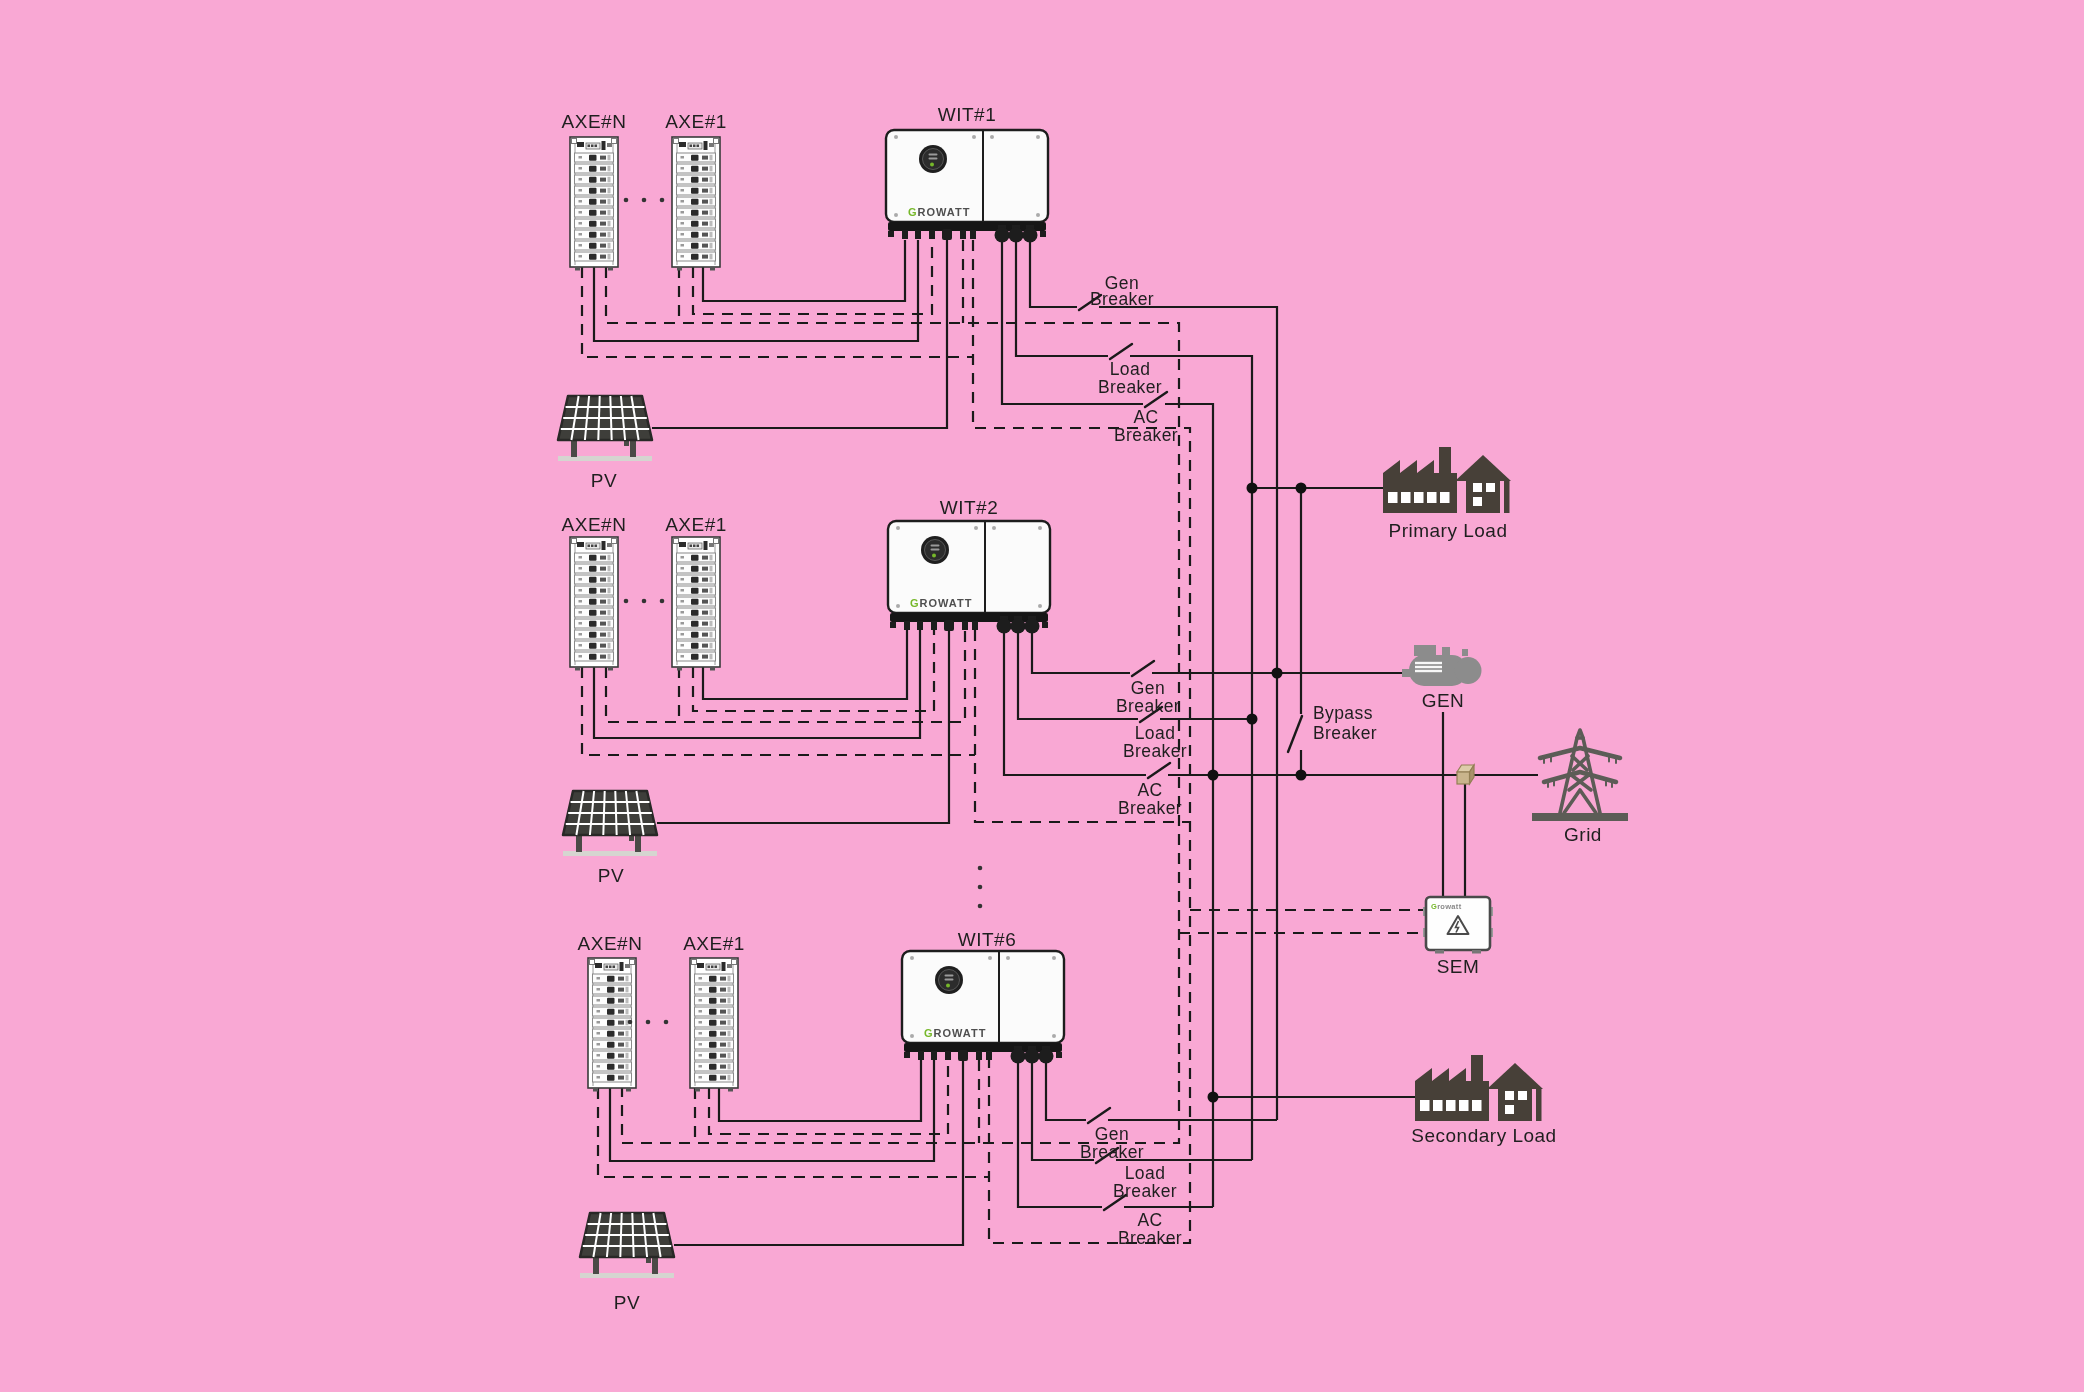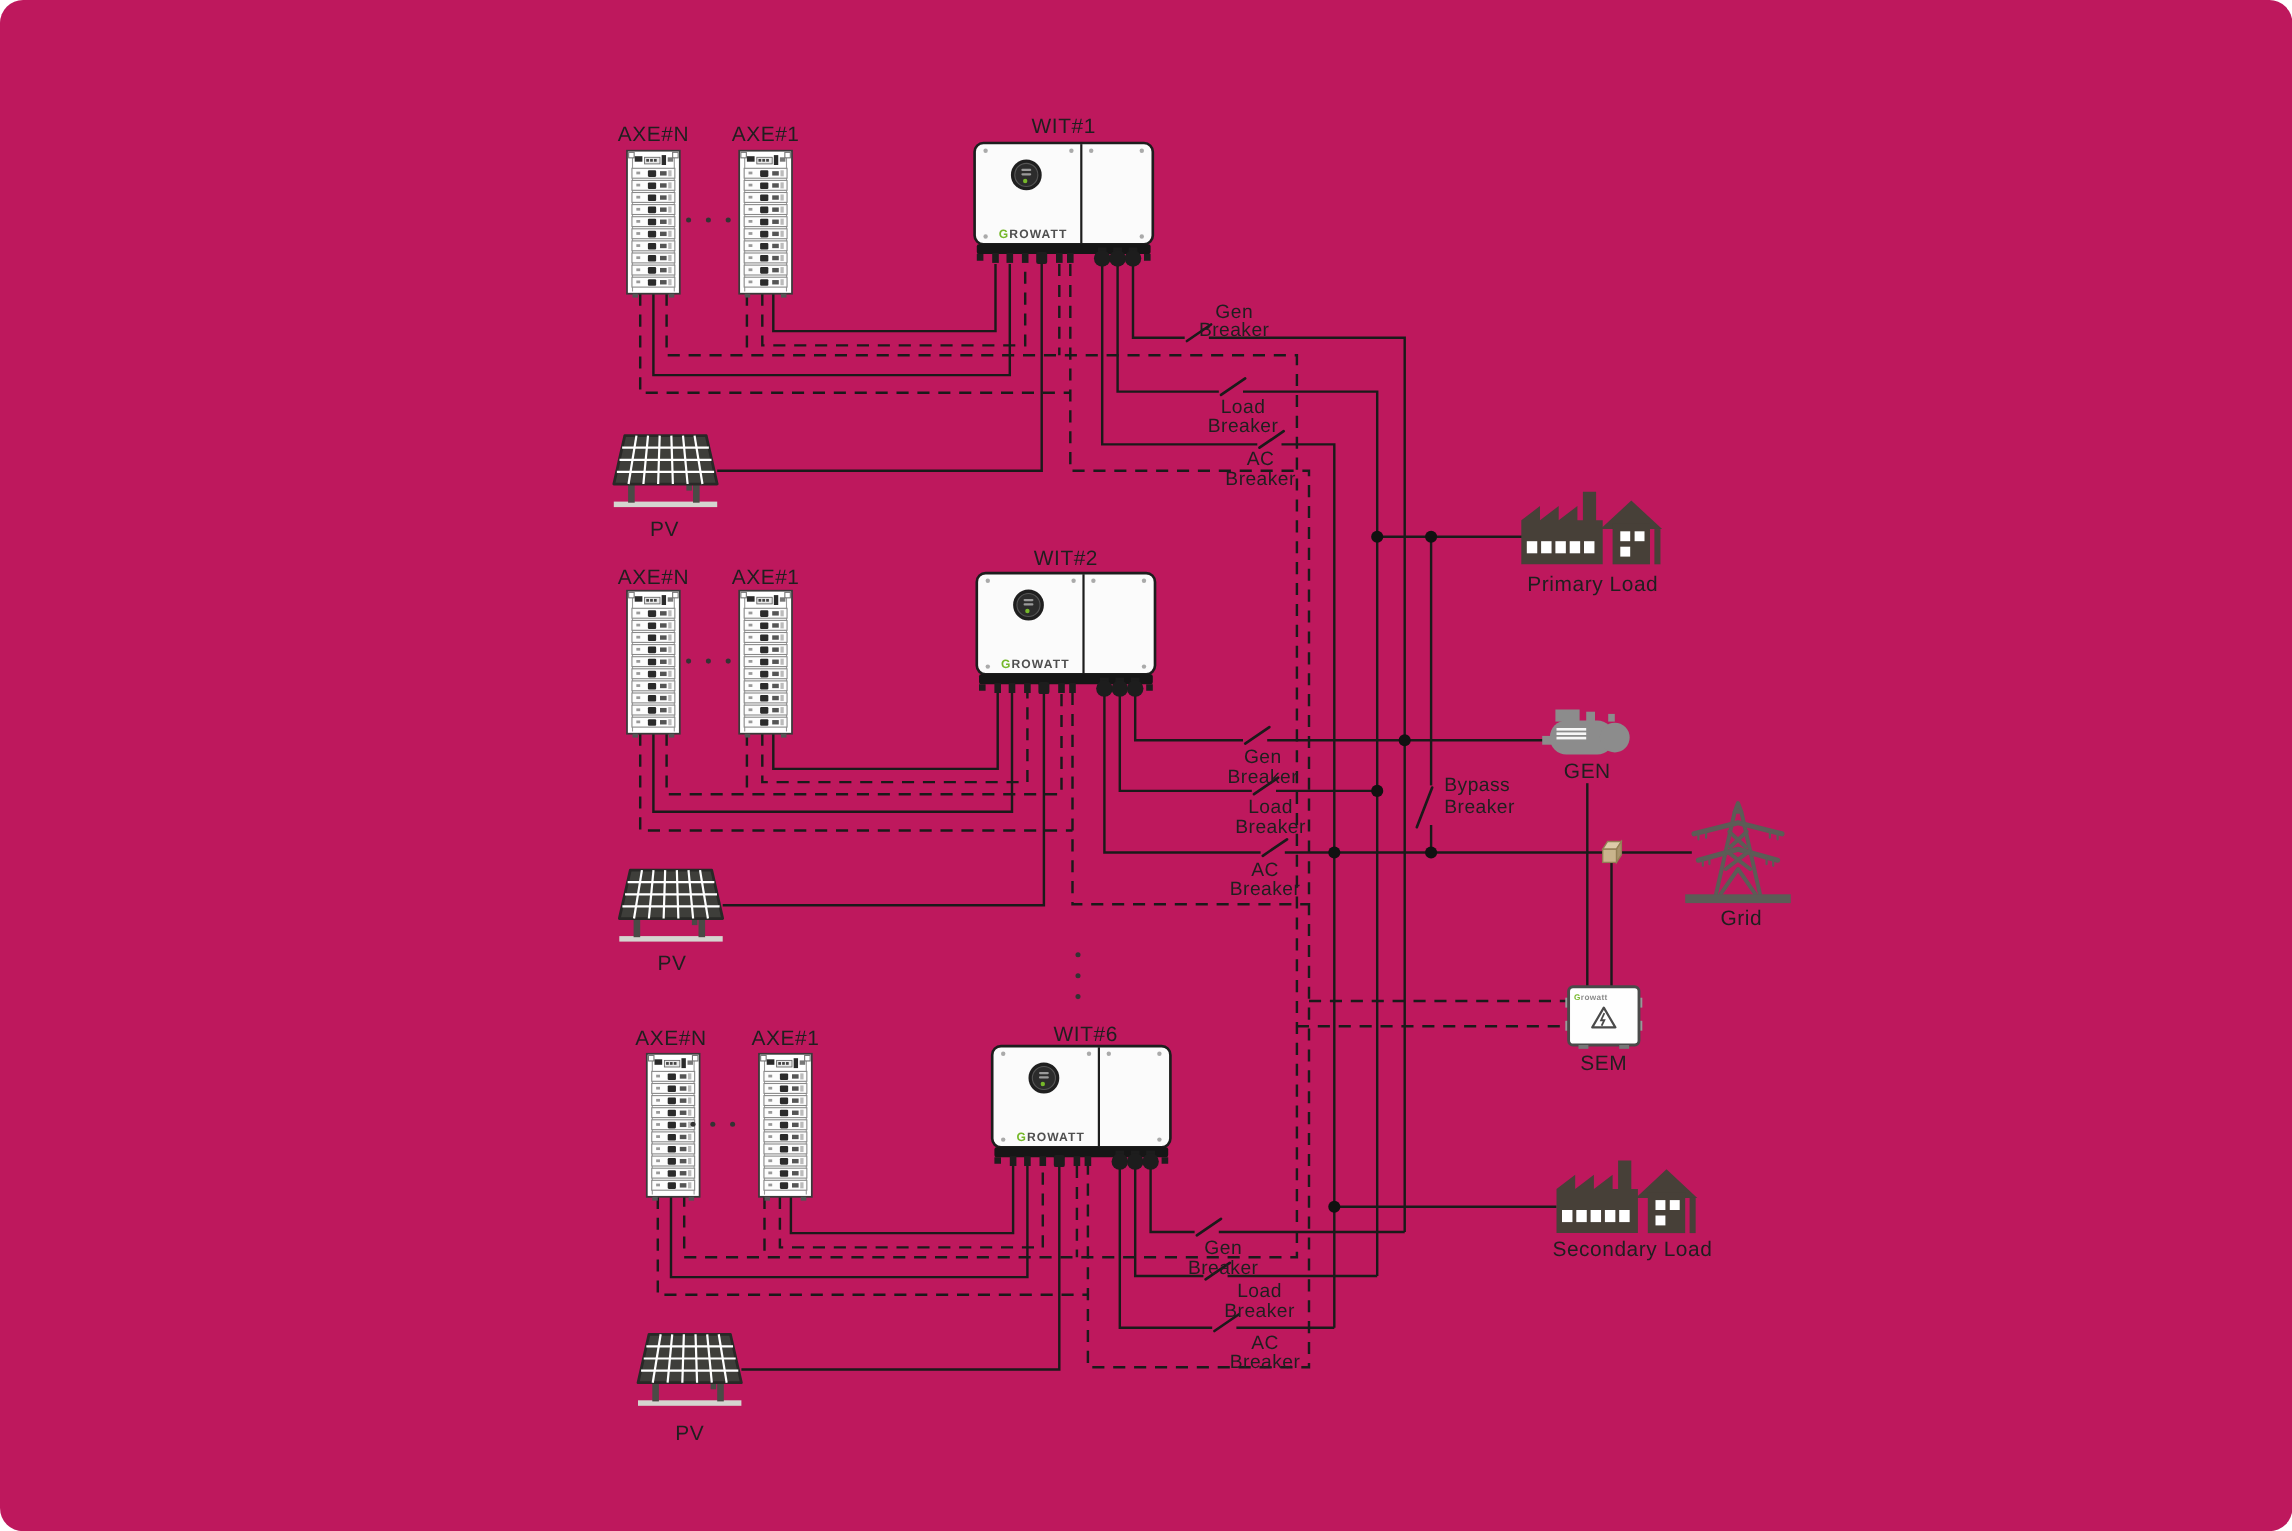--- a/index.html
+++ b/index.html
@@ -1,17 +1,17 @@
 <!DOCTYPE html>
 <html><head>
 <meta charset="utf-8">
 <style>
   html,body{margin:0;padding:0;background:#ffffff;}
-  .stage{position:relative;width:2084px;height:1392px;background:#be185d;overflow:hidden;
-         font-family:"Liberation Sans", sans-serif;border-radius:21px;}
+  .stage{position:relative;width:2084px;height:1392px;background:#f9a8d4;overflow:hidden;
+         font-family:"Liberation Sans", sans-serif;}
   svg{position:absolute;left:0;top:0;}
   .wire{stroke:#1a1a1a;stroke-width:2.2;fill:none;}
   .wired{stroke:#1a1a1a;stroke-width:2.2;fill:none;stroke-dasharray:11 8;}
   .sw{stroke:#1a1a1a;stroke-width:2.4;fill:none;stroke-linecap:round;}
   .lbl{font-family:"Liberation Sans", sans-serif;font-size:19px;fill:#1f1f1f;letter-spacing:.5px;}
   .lbl-sm{font-family:"Liberation Sans", sans-serif;font-size:17.5px;fill:#1f1f1f;letter-spacing:.4px;}
   .jdot{fill:#111;}
   .edot{fill:#333;}
   text{user-select:none;}
 </style>

